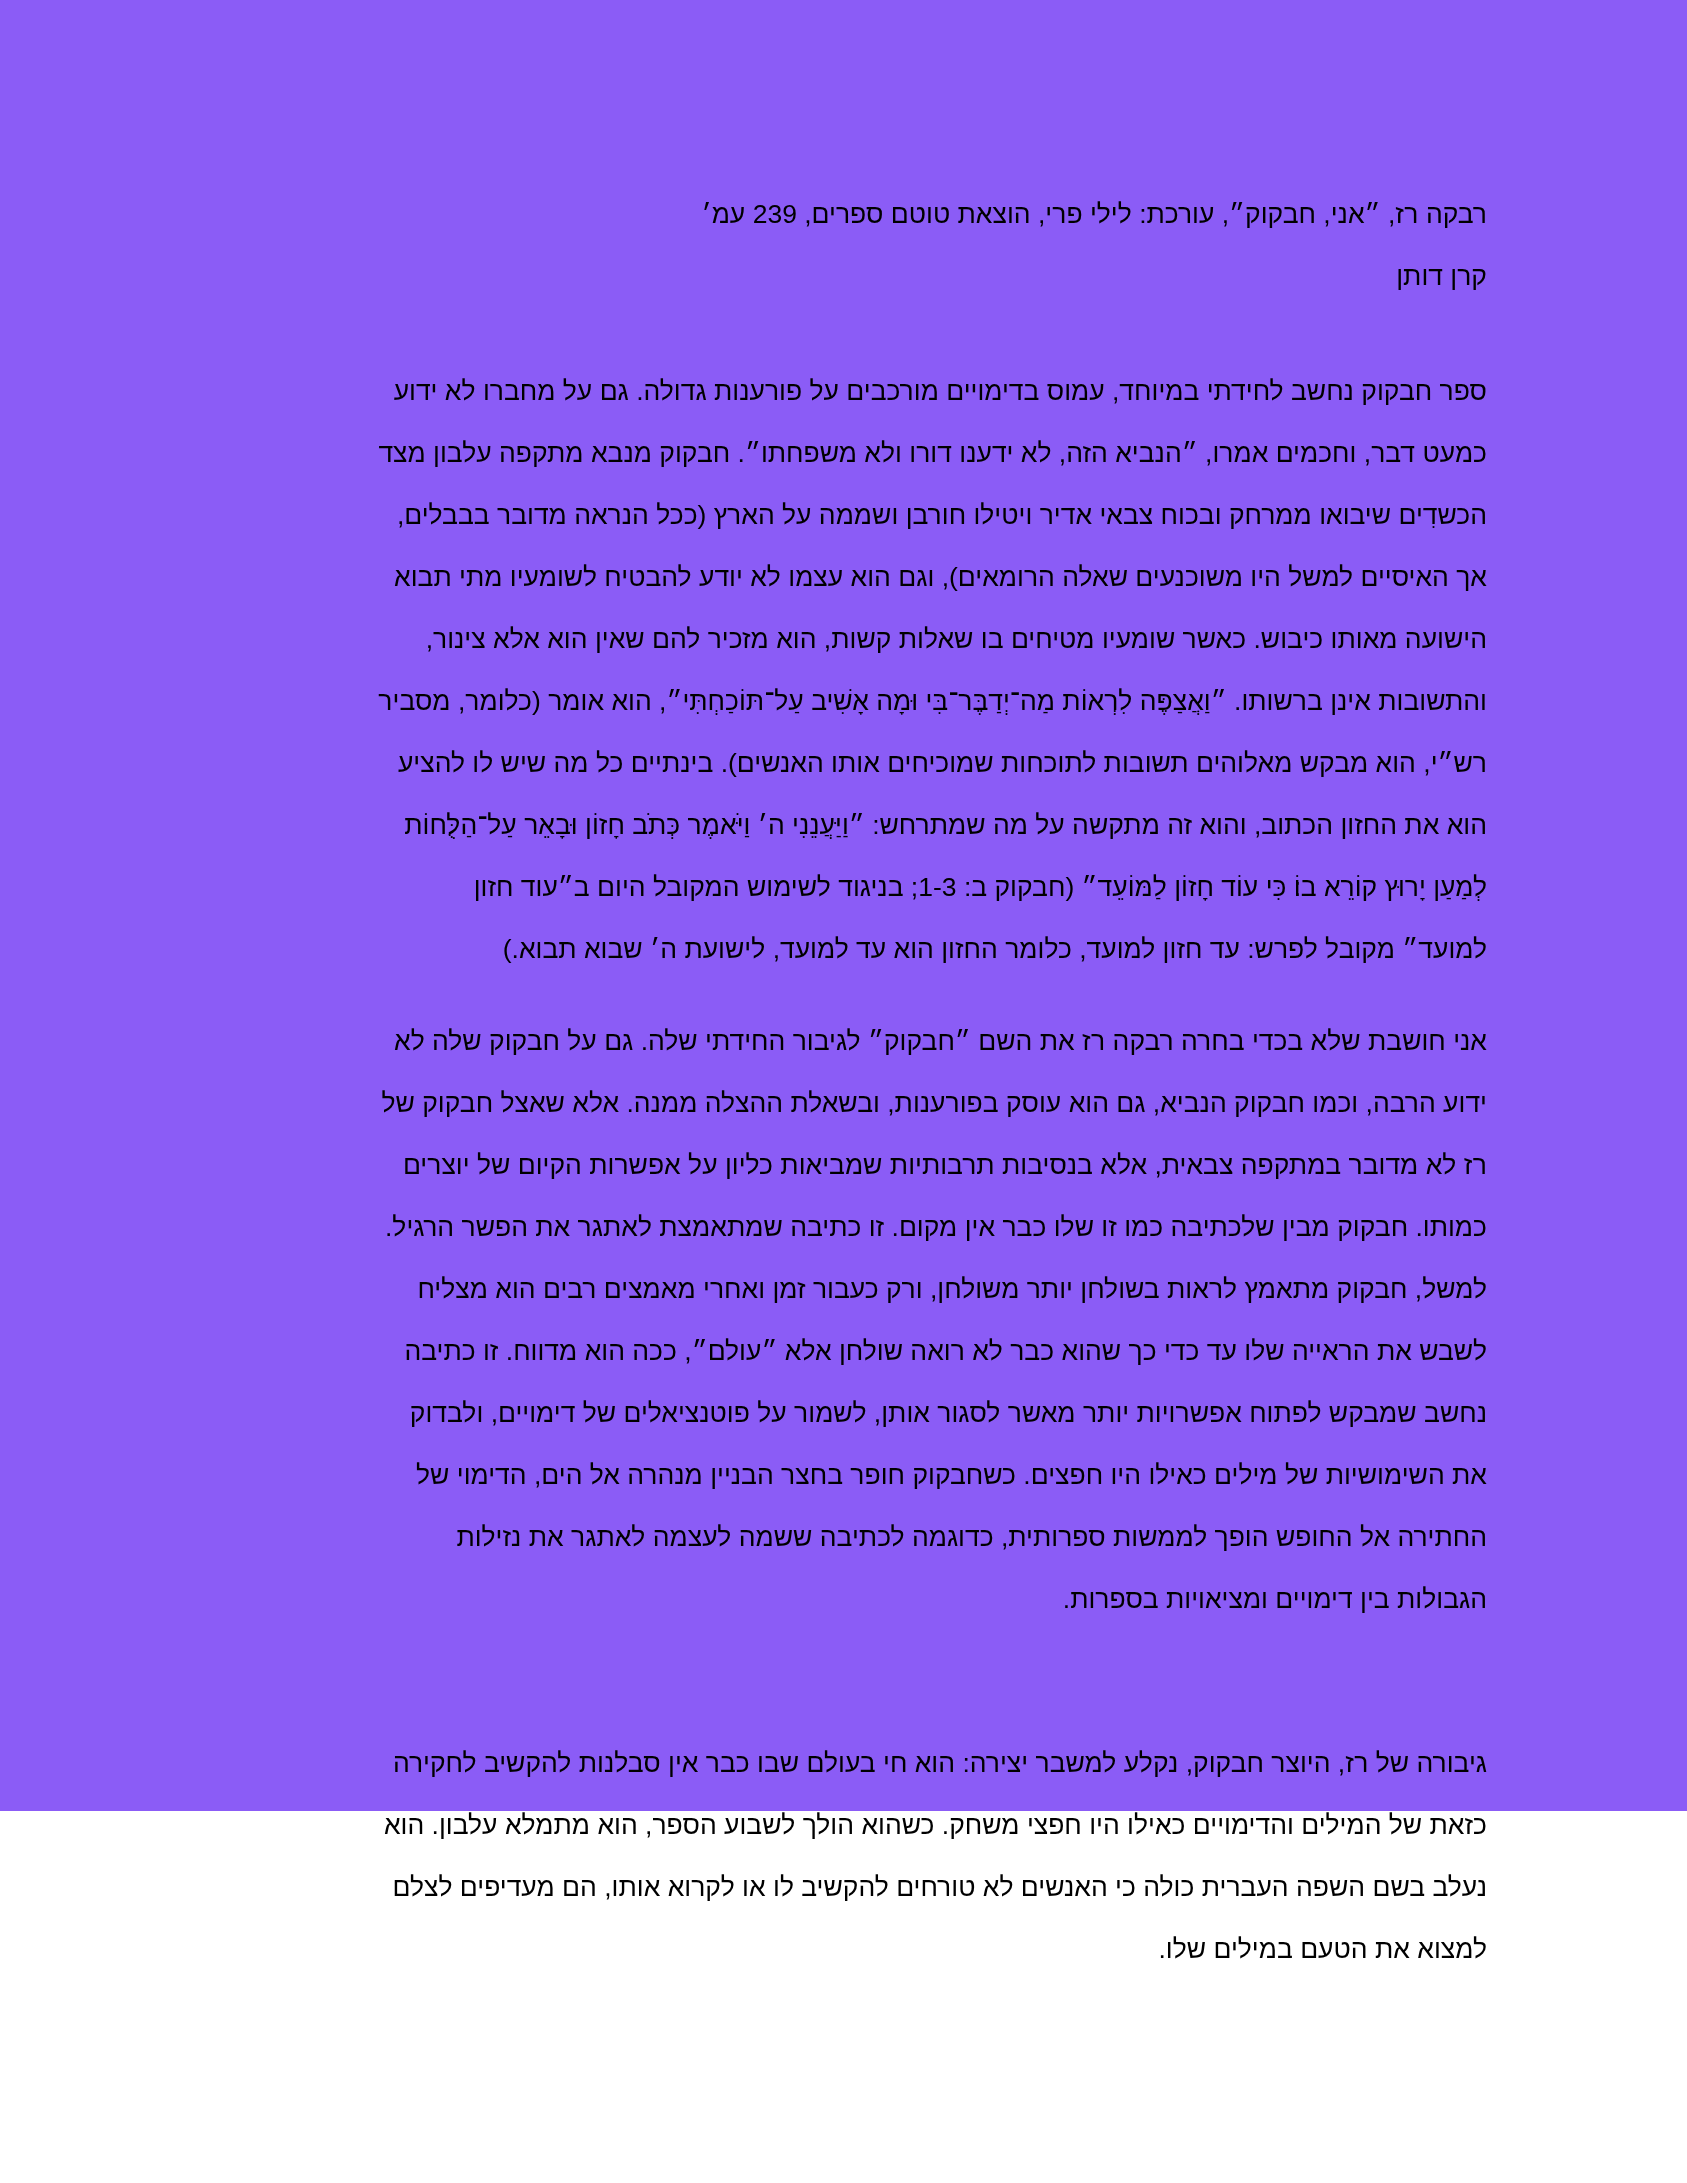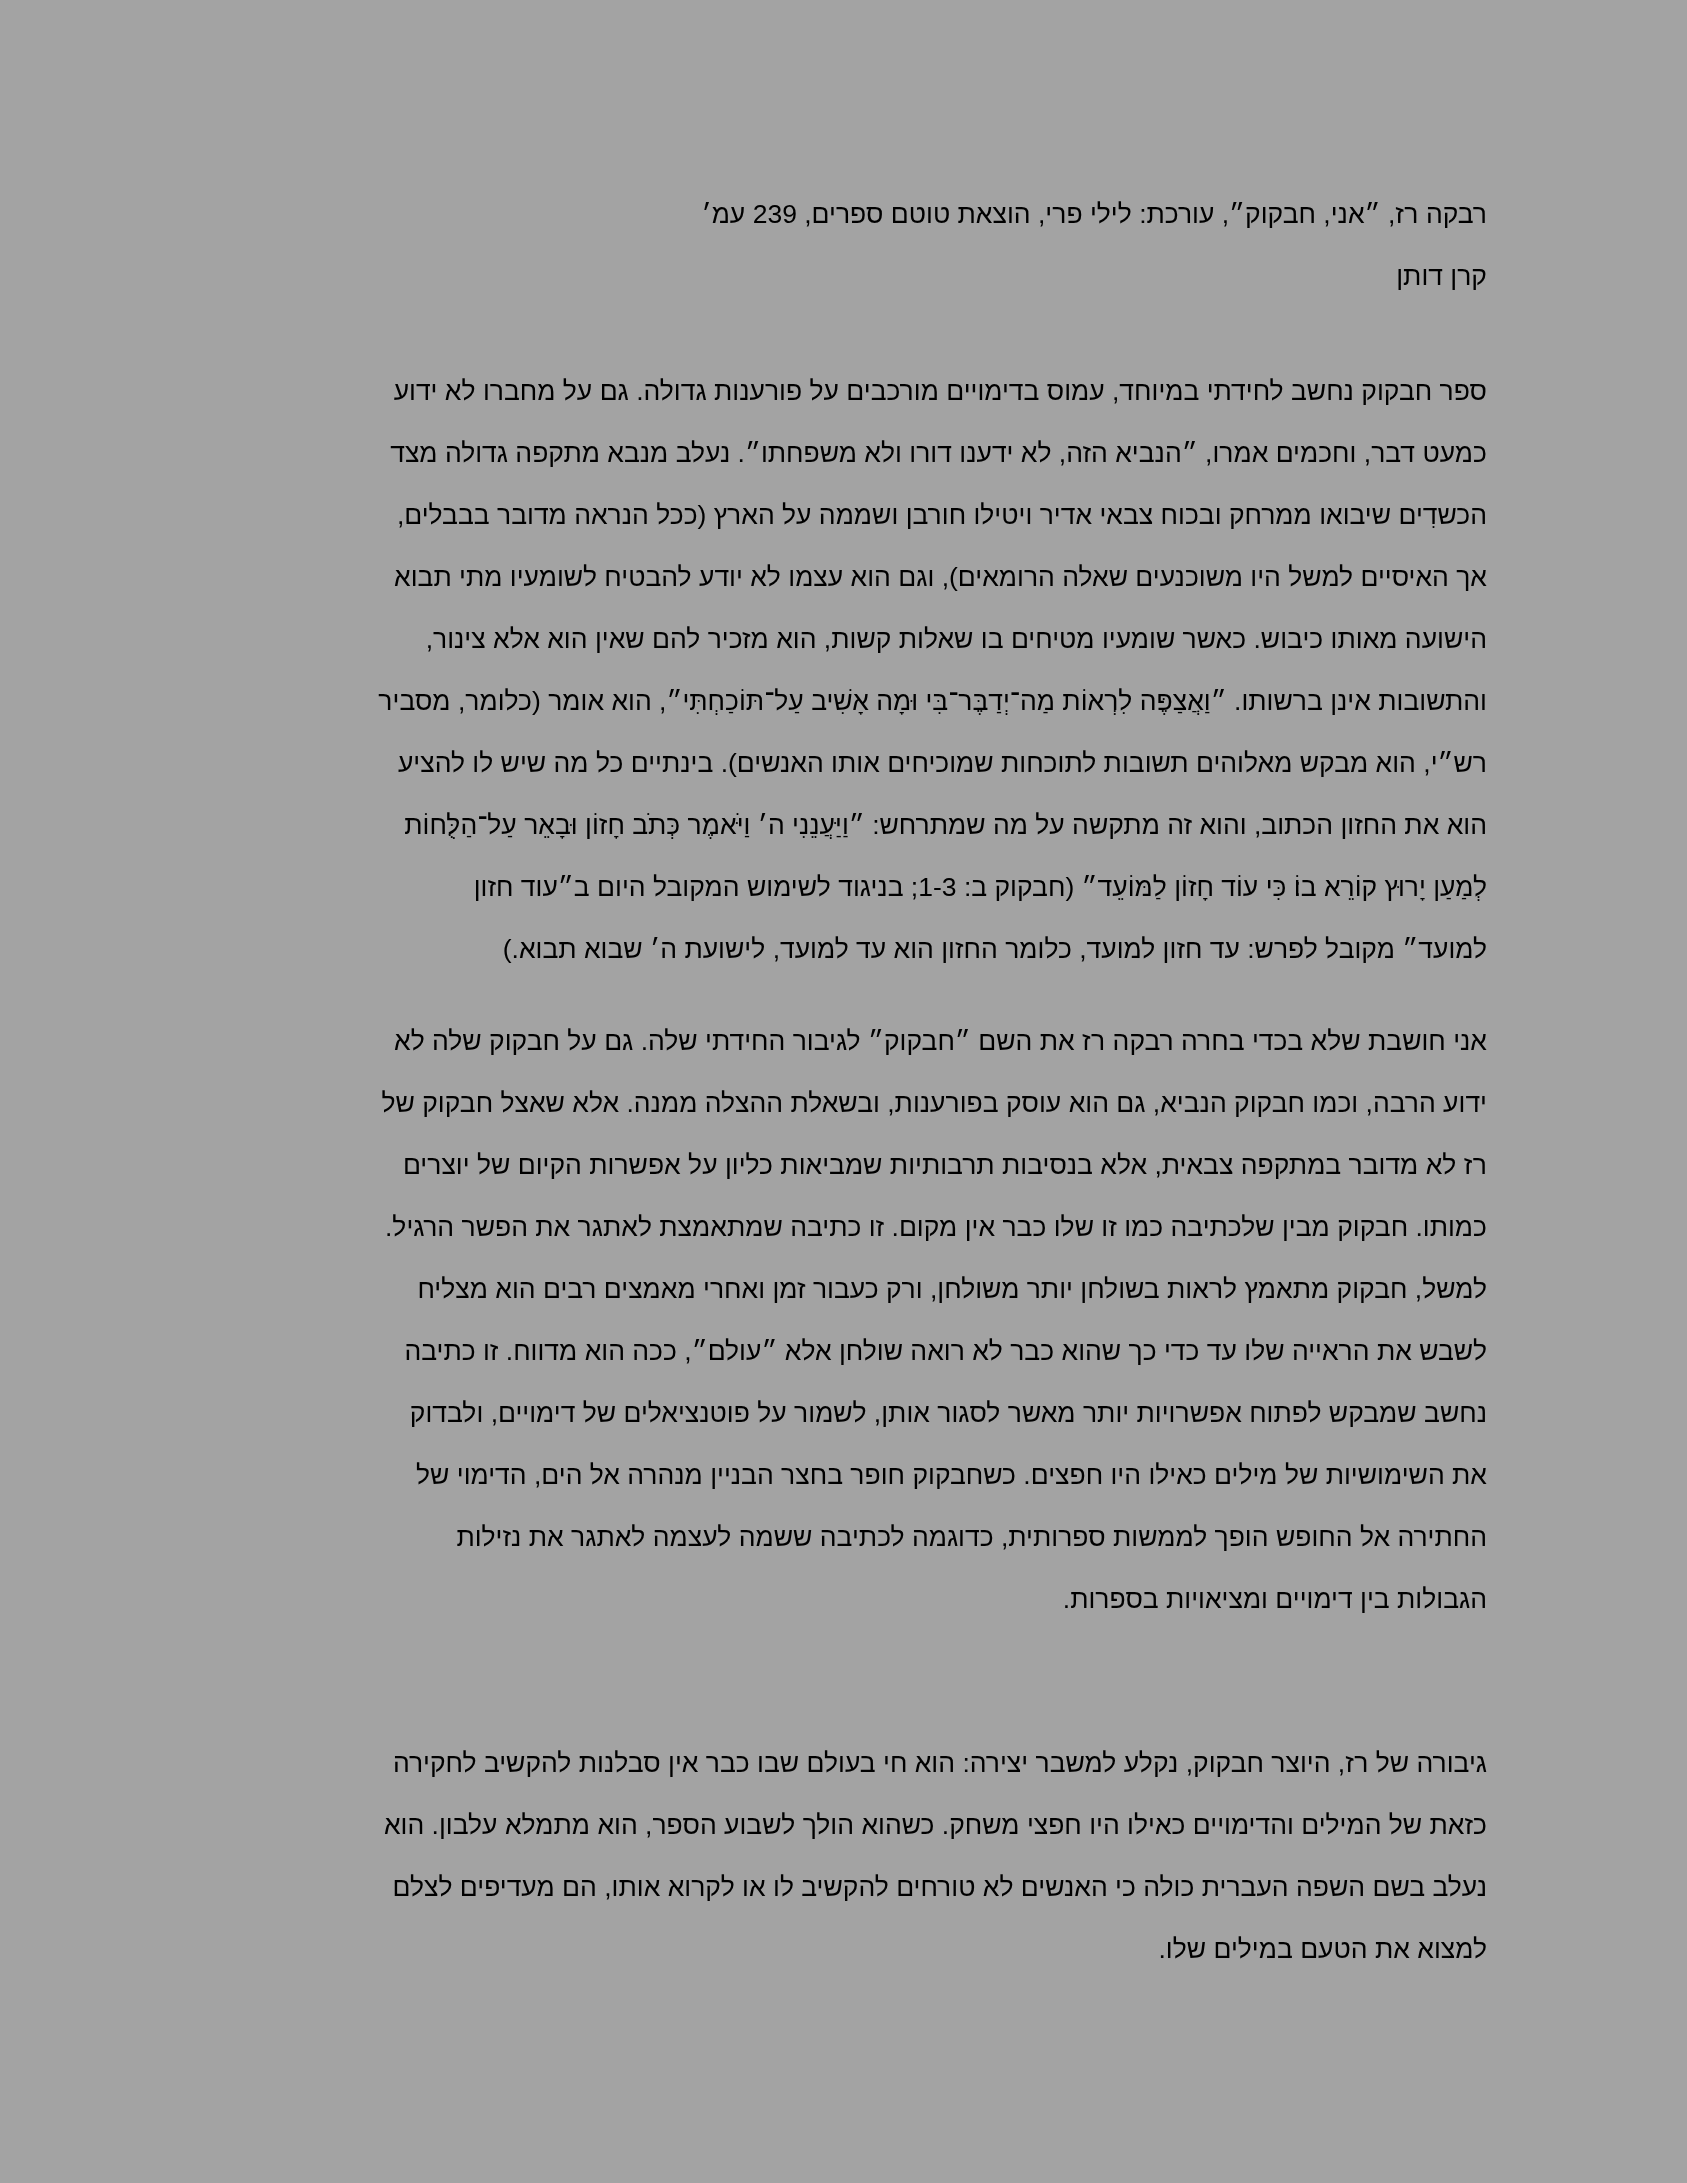--- a/index.html
+++ b/index.html
@@ -13,22 +13,22 @@
       position: relative;
       overflow: hidden;
       font-family: "Liberation Sans", "DejaVu Sans", sans-serif;
       color: #000000;
     }
     .page {
       position: absolute;
       left: 0;
       top: 0;
       width: 1687px;
-      height: 2183px;
-      background: #a3a3a3;
+      height: 1811px;
+      background: #8b5cf6;
     }
     .text-block {
       position: absolute;
       right: 200px;
       direction: rtl;
       text-align: right;
       font-size: 26.5px;
       line-height: 62px;
       white-space: nowrap;
     }
@@ -46,21 +46,21 @@
 
 <div class="page">
 
   <div class="text-block" id="header-block">
     <span class="line">רבקה רז, ״אני, חבקוק״, עורכת: לילי פרי, הוצאת טוטם ספרים, 239 עמ׳</span>
     <span class="line">קרן דותן</span>
   </div>
 
   <div class="text-block" id="para-1">
     <span class="line">ספר חבקוק נחשב לחידתי במיוחד, עמוס בדימויים מורכבים על פורענות גדולה. גם על מחברו לא ידוע</span>
-    <span class="line">כמעט דבר, וחכמים אמרו, ״הנביא הזה, לא ידענו דורו ולא משפחתו״. נעלב מנבא מתקפה גדולה מצד</span>
+    <span class="line">כמעט דבר, וחכמים אמרו, ״הנביא הזה, לא ידענו דורו ולא משפחתו״. חבקוק מנבא מתקפה עלבון מצד</span>
     <span class="line">הכשדִים שיבואו ממרחק ובכוח צבאי אדיר ויטילו חורבן ושממה על הארץ (ככל הנראה מדובר בבבלים,</span>
     <span class="line">אך האיסיים למשל היו משוכנעים שאלה הרומאים), וגם הוא עצמו לא יודע להבטיח לשומעיו מתי תבוא</span>
     <span class="line">הישועה מאותו כיבוש. כאשר שומעיו מטיחים בו שאלות קשות, הוא מזכיר להם שאין הוא אלא צינור,</span>
     <span class="line">והתשובות אינן ברשותו. ״וַאֲצַפֶּה לִרְאוֹת מַה־יְדַבֶּר־בִּי וּמָה אָשִׁיב עַל־תּוֹכַחְתִּי״, הוא אומר (כלומר, מסביר</span>
     <span class="line">רש״י, הוא מבקש מאלוהים תשובות לתוכחות שמוכיחים אותו האנשים). בינתיים כל מה שיש לו להציע</span>
     <span class="line">הוא את החזון הכתוב, והוא זה מתקשה על מה שמתרחש: ״וַיַּעֲנֵנִי ה׳ וַיֹּאמֶר כְּתֹב חָזוֹן וּבָאֵר עַל־הַלֻּחוֹת</span>
     <span class="line">לְמַעַן יָרוּץ קוֹרֵא בוֹ׃ כִּי עוֹד חָזוֹן לַמּוֹעֵד״ (חבקוק ב: 1-3; בניגוד לשימוש המקובל היום ב״עוד חזון</span>
     <span class="line">למועד״ מקובל לפרש: עד חזון למועד, כלומר החזון הוא עד למועד, לישועת ה׳ שבוא תבוא.)</span>
   </div>
 

